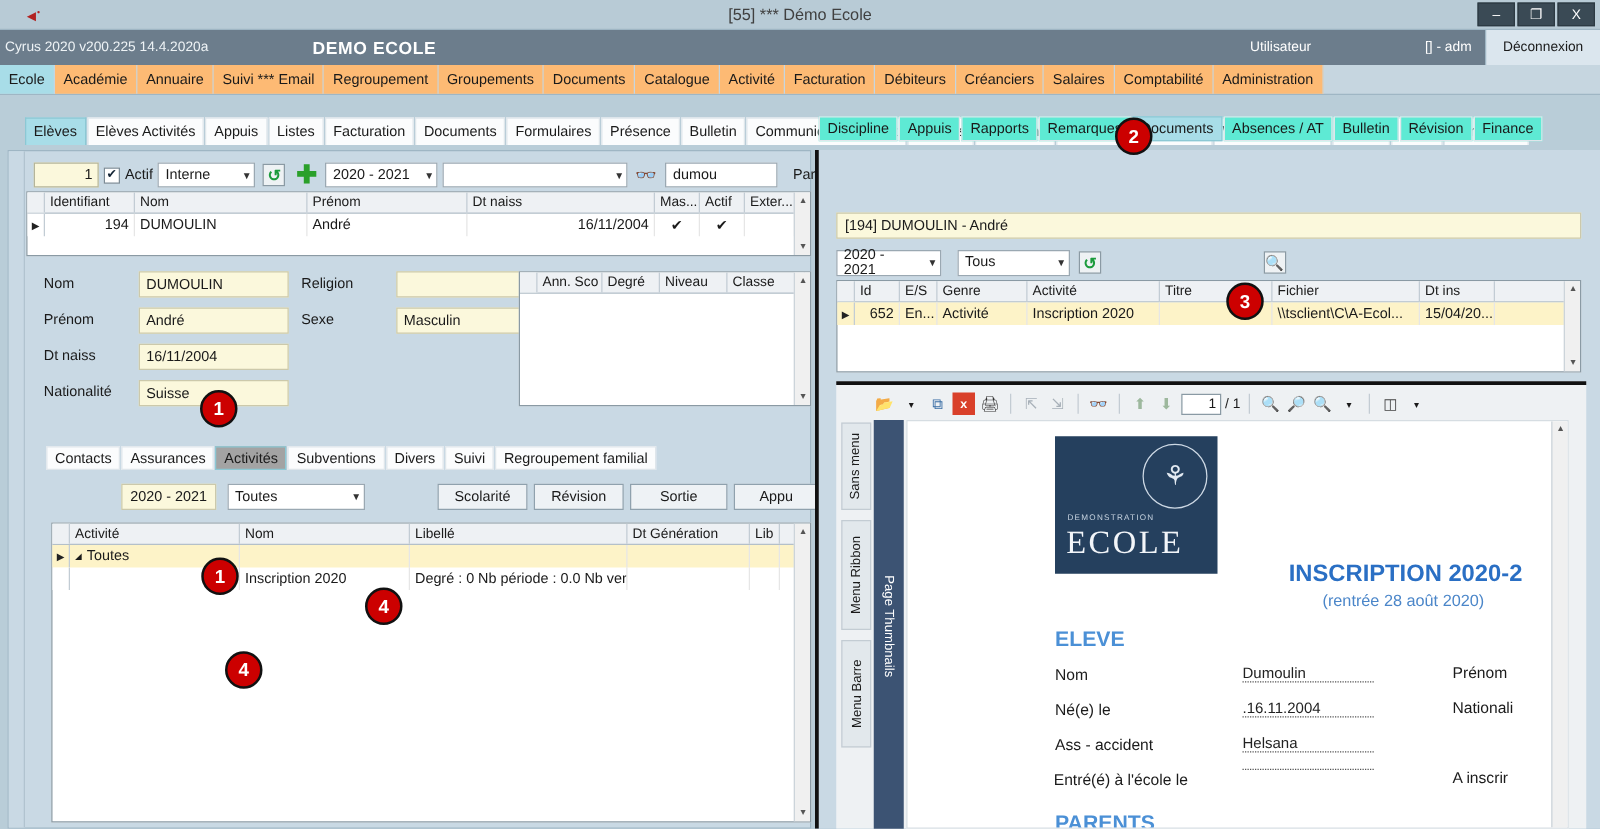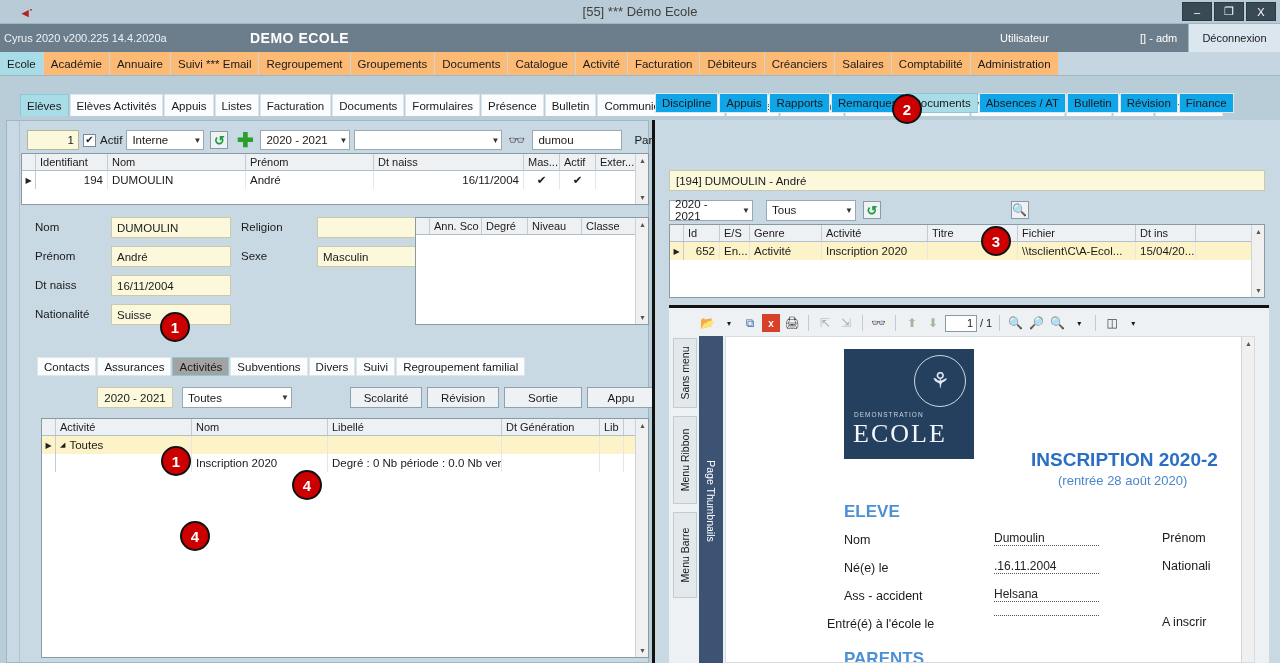--- a/index.html
+++ b/index.html
@@ -196,21 +196,21 @@
 
   
   .right-panel {
     position: absolute; left: 652px; top: 120px;
     width: 628px; height: 543px;
     background: #c9d9e4; border-left: 3px solid #111;
   }
   .rtabs { position: absolute; left: 0; top: -27px; display: flex; }
   .rtabs .rt {
     padding: 0 6px; height: 20px; display: flex; align-items: center;
-    background: #0ea5e9; border: 1px solid #dfe6eb; margin-right: 1px;
+    background: #5eead4; border: 1px solid #dfe6eb; margin-right: 1px;
     font-size: 11.5px; white-space: nowrap;
   }
   .rtabs .rt.active { background: #a8dde8; border-color: #8cc8d4; }
 
   .student-banner {
     position: absolute; left: 14px; top: 50px; width: 596px; height: 21px;
     background: #fbf8dc; border: 1px solid #ccc9ab;
     display: flex; align-items: center; padding-left: 6px; font-size: 11.5px;
   }
 
@@ -625,21 +625,21 @@
           <div class="logo-main">ECOLE</div>
         </div>
 
         <div class="doc-h1">INSCRIPTION 2020-2</div>
         <div class="doc-h2">(rentrée 28 août 2020)</div>
 
         <div class="sec-title" style="left:118px; top:165px">ELEVE</div>
         <div class="doc-lbl" style="left:118px; top:196px">Nom</div>
         <div class="doc-lbl" style="left:118px; top:224px">Né(e) le</div>
         <div class="doc-lbl" style="left:118px; top:252px">Ass - accident</div>
-        <div class="doc-lbl" style="left:101px; top:280px">Entré(é) à l'école le</div>
+        <div class="doc-lbl" style="left:117px; top:280px">Entré(é) à l'école le</div>
         <div class="sec-title" style="left:118px; top:312px">PARENTS</div>
 
         <div class="doc-fill" style="left:268px; top:194px; width:105px">Dumoulin</div>
         <div class="doc-fill" style="left:268px; top:222px; width:105px">.16.11.2004</div>
         <div class="doc-fill" style="left:268px; top:250px; width:105px">Helsana</div>
         <div class="doc-fill" style="left:268px; top:278px; width:105px"></div>
 
         <div class="doc-lbl" style="left:436px; top:194px">Prénom</div>
         <div class="doc-lbl" style="left:436px; top:222px">Nationali</div>
         <div class="doc-lbl" style="left:436px; top:278px">A inscrir</div>

